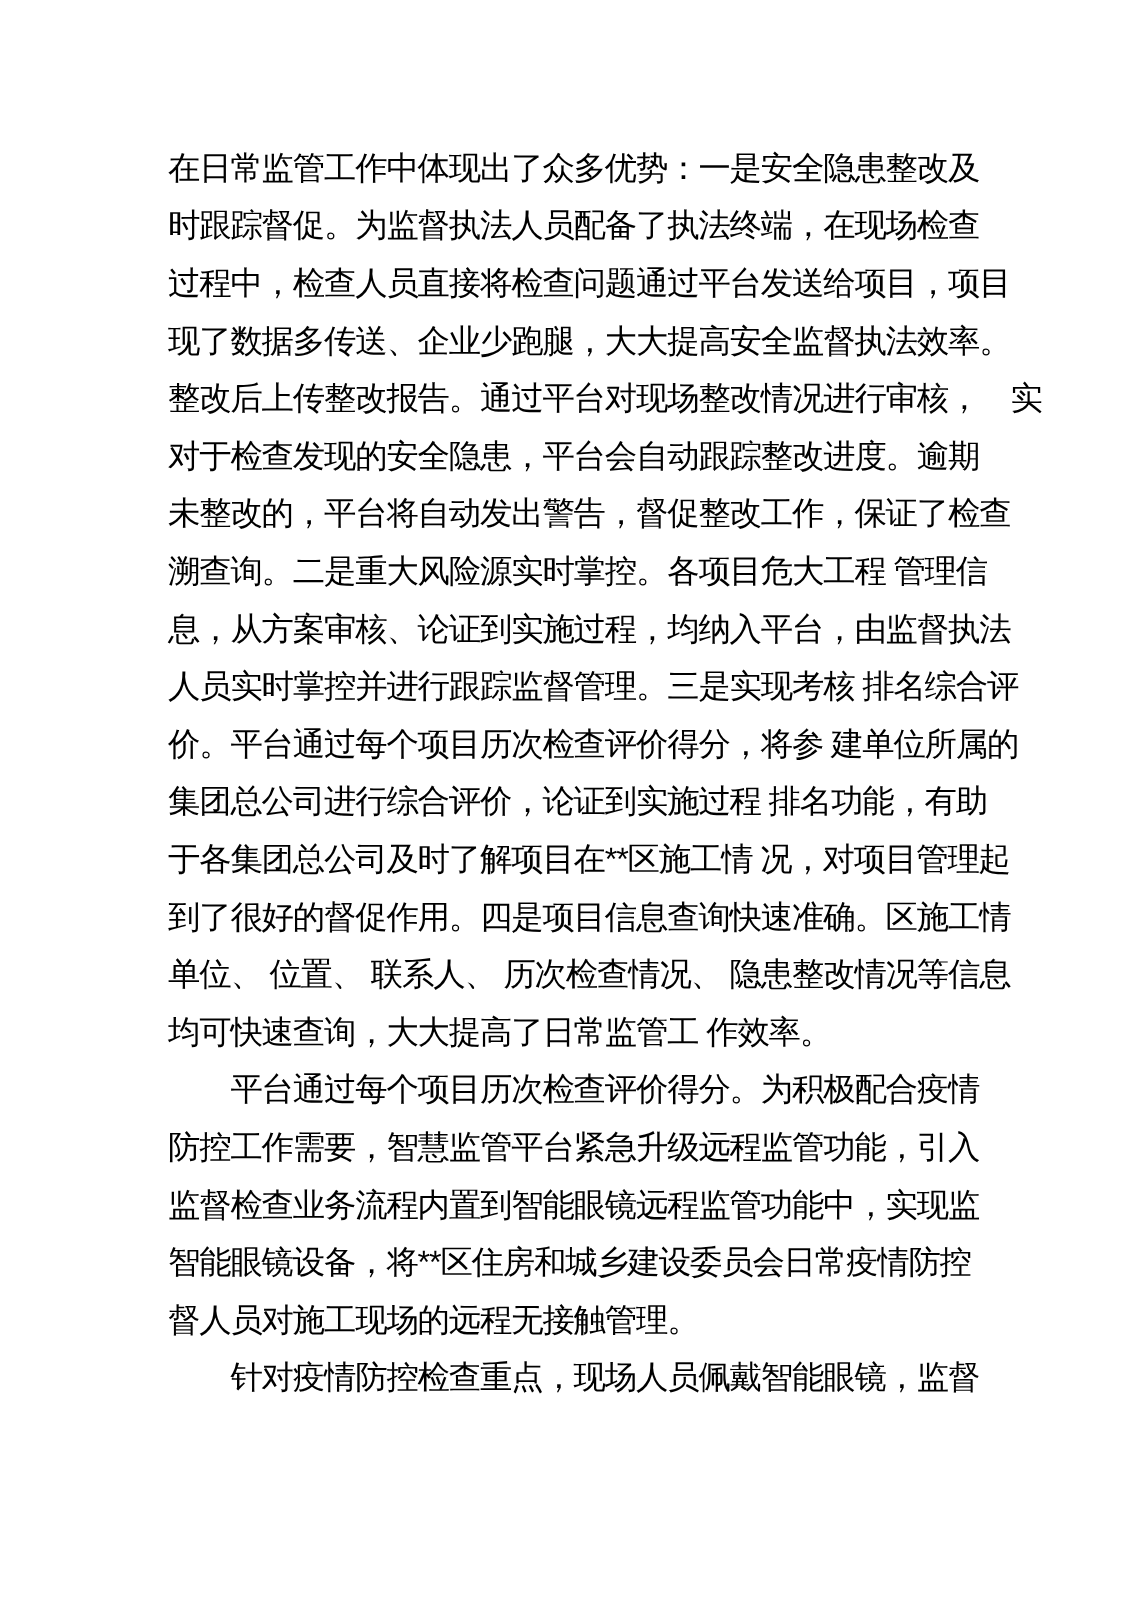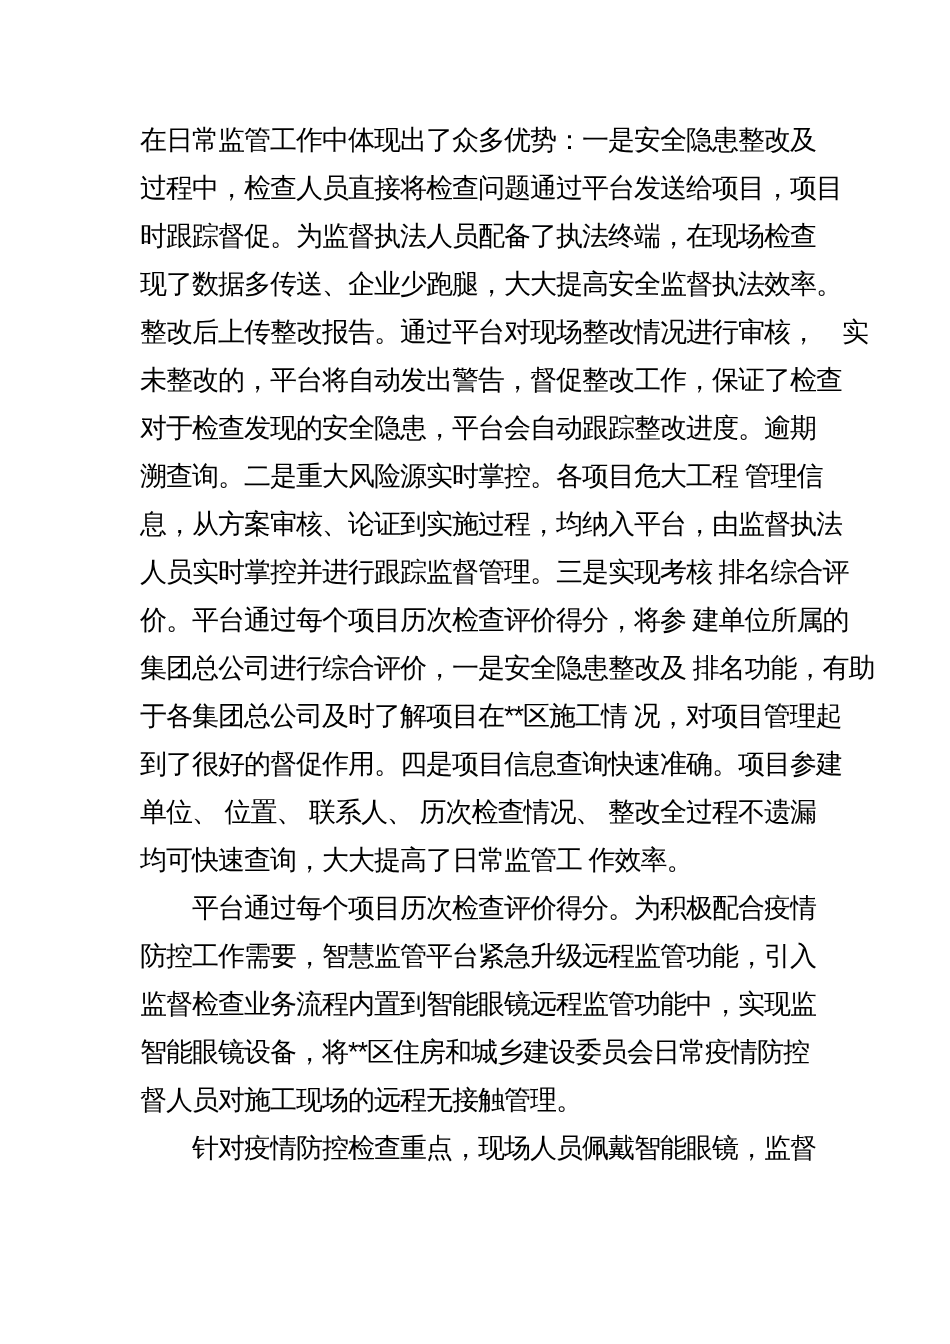--- a/index.html
+++ b/index.html
@@ -40,34 +40,34 @@
   .doc-line.indent {
     text-indent: 52px;
   }
 </style>
 </head>
 <body>
 
 <div class="page">
   <div class="text-block">
     <div class="doc-line">在日常监管工作中体现出了众多优势：一是安全隐患整改及</div>
+    <div class="doc-line">时跟踪督促。为监督执法人员配备了执法终端，在现场检查</div>
     <div class="doc-line">过程中，检查人员直接将检查问题通过平台发送给项目，项目</div>
-    <div class="doc-line">时跟踪督促。为监督执法人员配备了执法终端，在现场检查</div>
     <div class="doc-line">现了数据多传送、企业少跑腿，大大提高安全监督执法效率。</div>
     <div class="doc-line">整改后上传整改报告。通过平台对现场整改情况进行审核，　实</div>
+    <div class="doc-line">对于检查发现的安全隐患，平台会自动跟踪整改进度。逾期</div>
     <div class="doc-line">未整改的，平台将自动发出警告，督促整改工作，保证了检查</div>
-    <div class="doc-line">对于检查发现的安全隐患，平台会自动跟踪整改进度。逾期</div>
     <div class="doc-line">溯查询。二是重大风险源实时掌控。各项目危大工程 管理信</div>
     <div class="doc-line">息，从方案审核、论证到实施过程，均纳入平台，由监督执法</div>
     <div class="doc-line">人员实时掌控并进行跟踪监督管理。三是实现考核 排名综合评</div>
     <div class="doc-line">价。平台通过每个项目历次检查评价得分，将参 建单位所属的</div>
-    <div class="doc-line">集团总公司进行综合评价，一是安全隐患整改及 排名功能，有助</div>
+    <div class="doc-line">集团总公司进行综合评价，论证到实施过程 排名功能，有助</div>
     <div class="doc-line">于各集团总公司及时了解项目在**区施工情 况，对项目管理起</div>
-    <div class="doc-line">到了很好的督促作用。四是项目信息查询快速准确。项目参建</div>
-    <div class="doc-line">单位、 位置、 联系人、 历次检查情况、 整改全过程不遗漏</div>
+    <div class="doc-line">到了很好的督促作用。四是项目信息查询快速准确。区施工情</div>
+    <div class="doc-line">单位、 位置、 联系人、 历次检查情况、 隐患整改情况等信息</div>
     <div class="doc-line">均可快速查询，大大提高了日常监管工 作效率。</div>
     <div class="doc-line indent">平台通过每个项目历次检查评价得分。为积极配合疫情</div>
     <div class="doc-line">防控工作需要，智慧监管平台紧急升级远程监管功能，引入</div>
     <div class="doc-line">监督检查业务流程内置到智能眼镜远程监管功能中，实现监</div>
     <div class="doc-line">智能眼镜设备，将**区住房和城乡建设委员会日常疫情防控</div>
     <div class="doc-line">督人员对施工现场的远程无接触管理。</div>
     <div class="doc-line indent">针对疫情防控检查重点，现场人员佩戴智能眼镜，监督</div>
   </div>
 </div>
 

